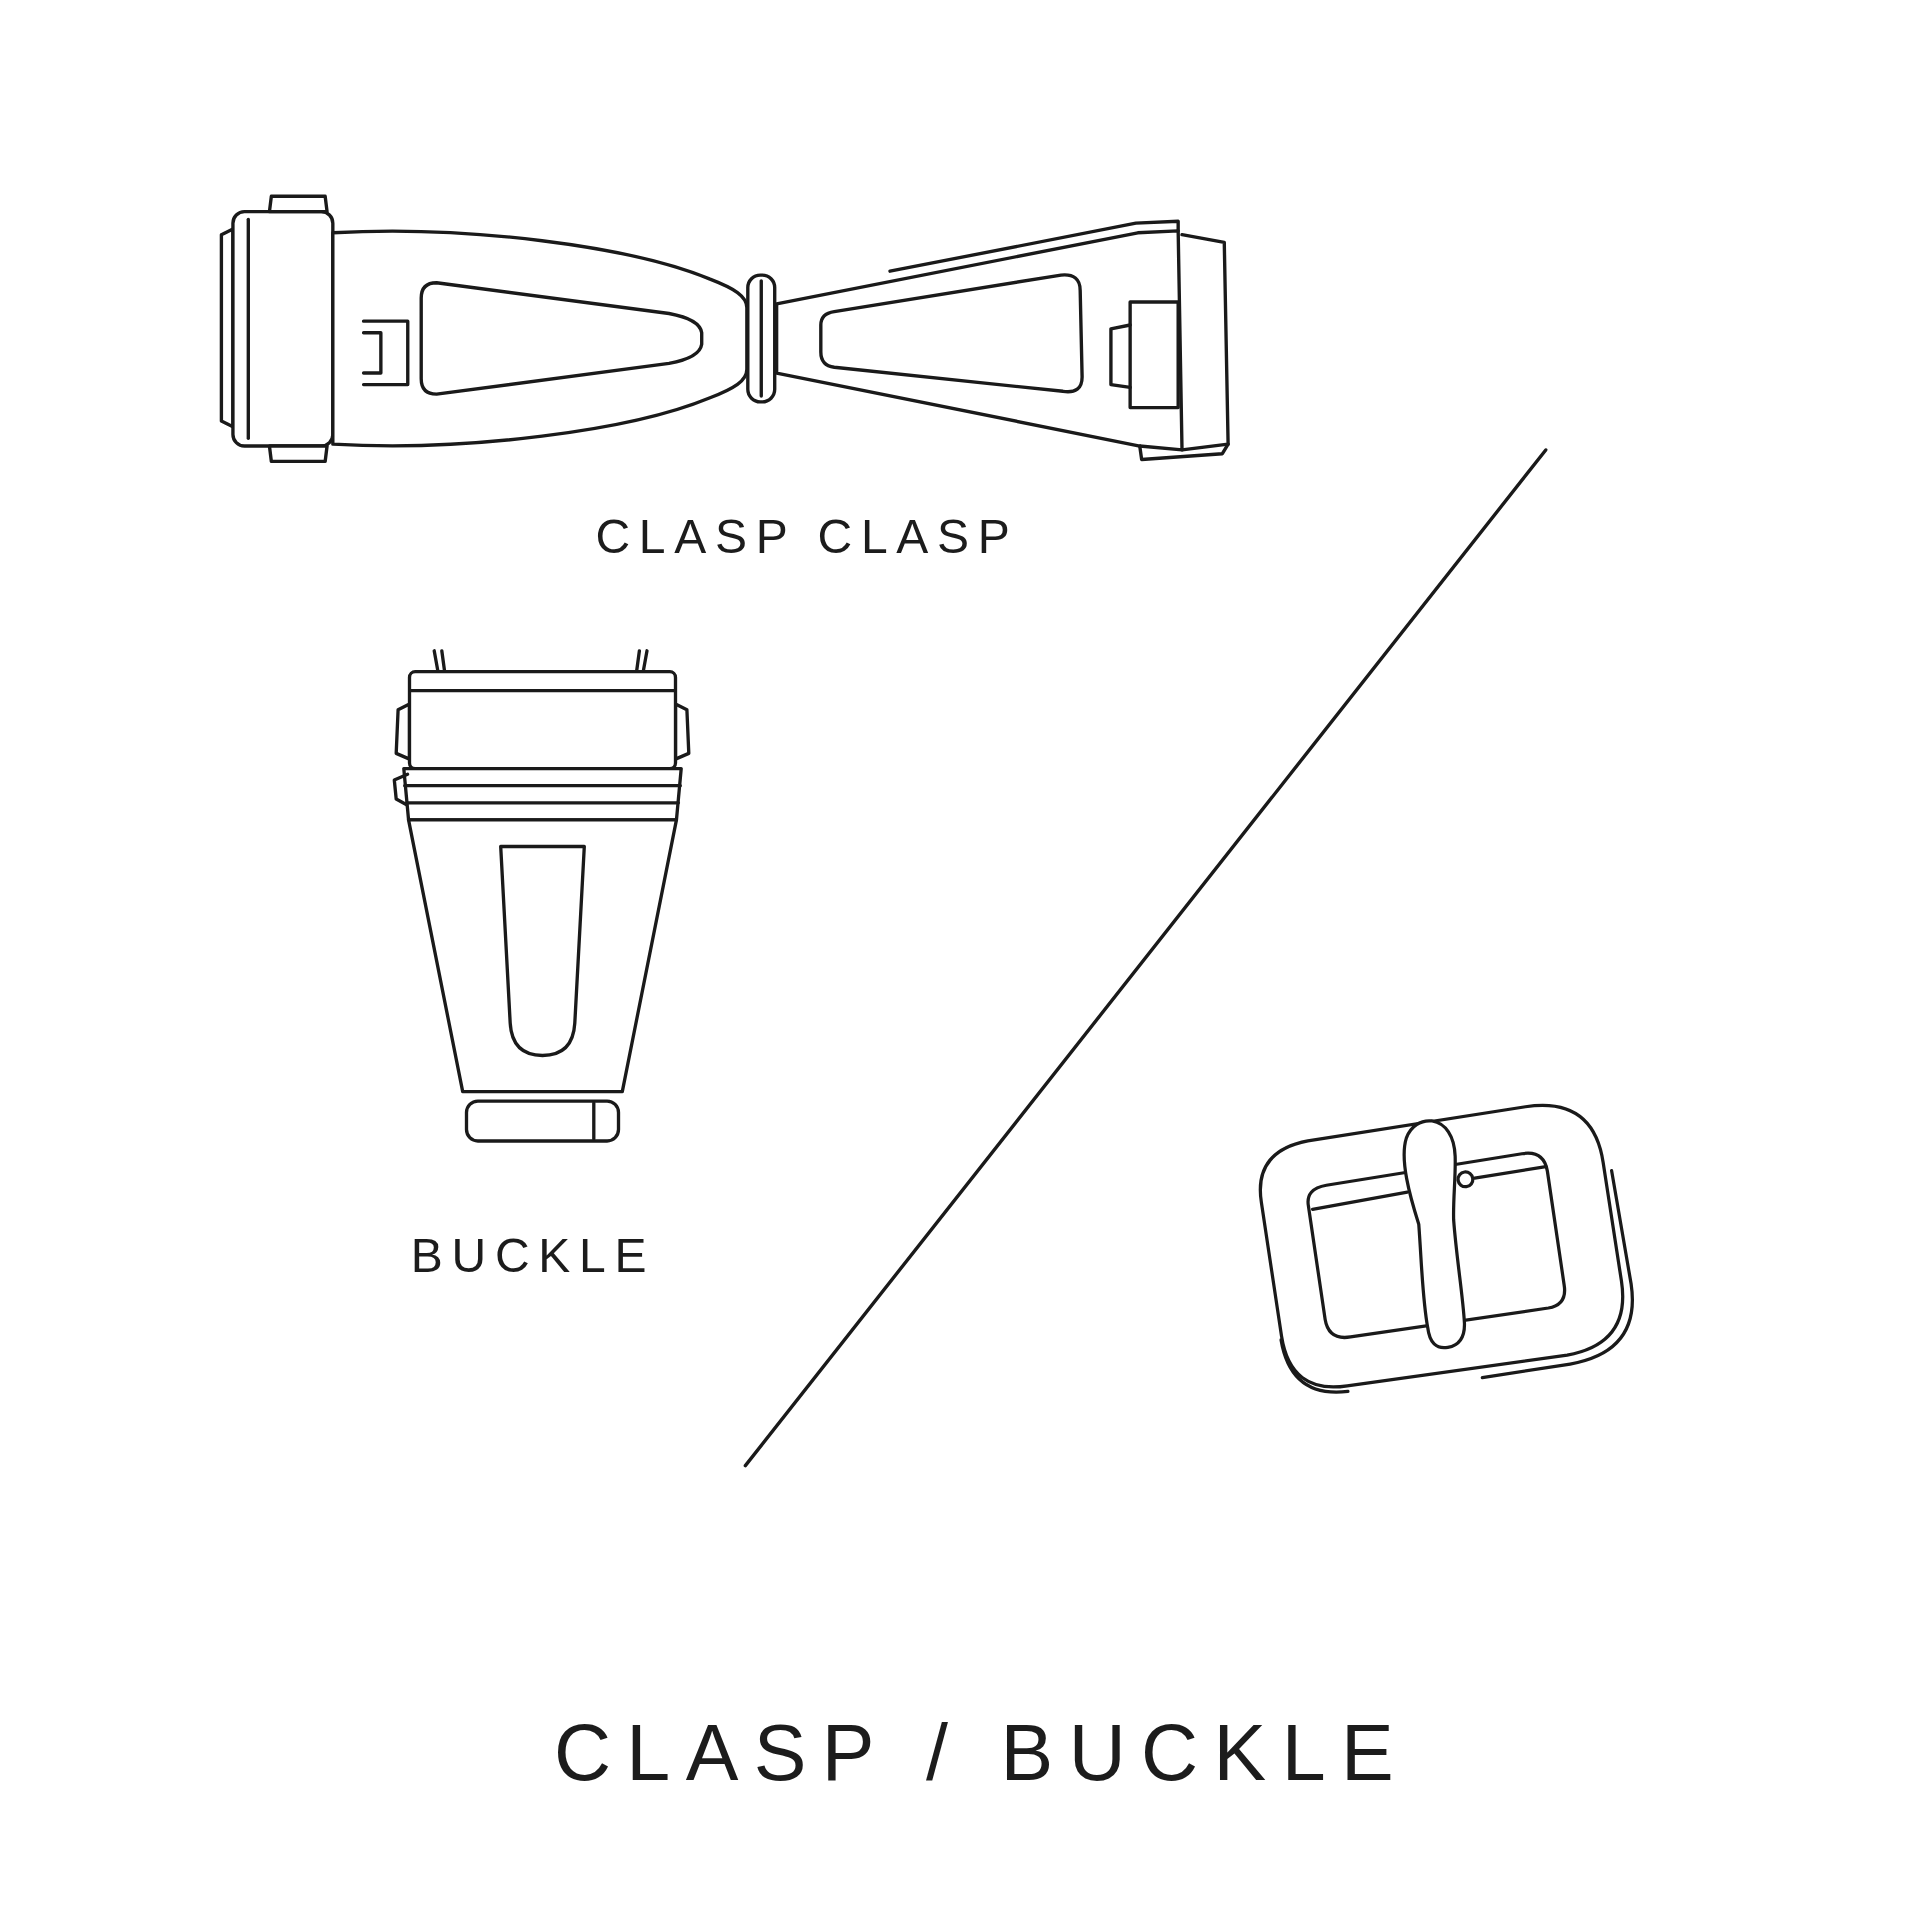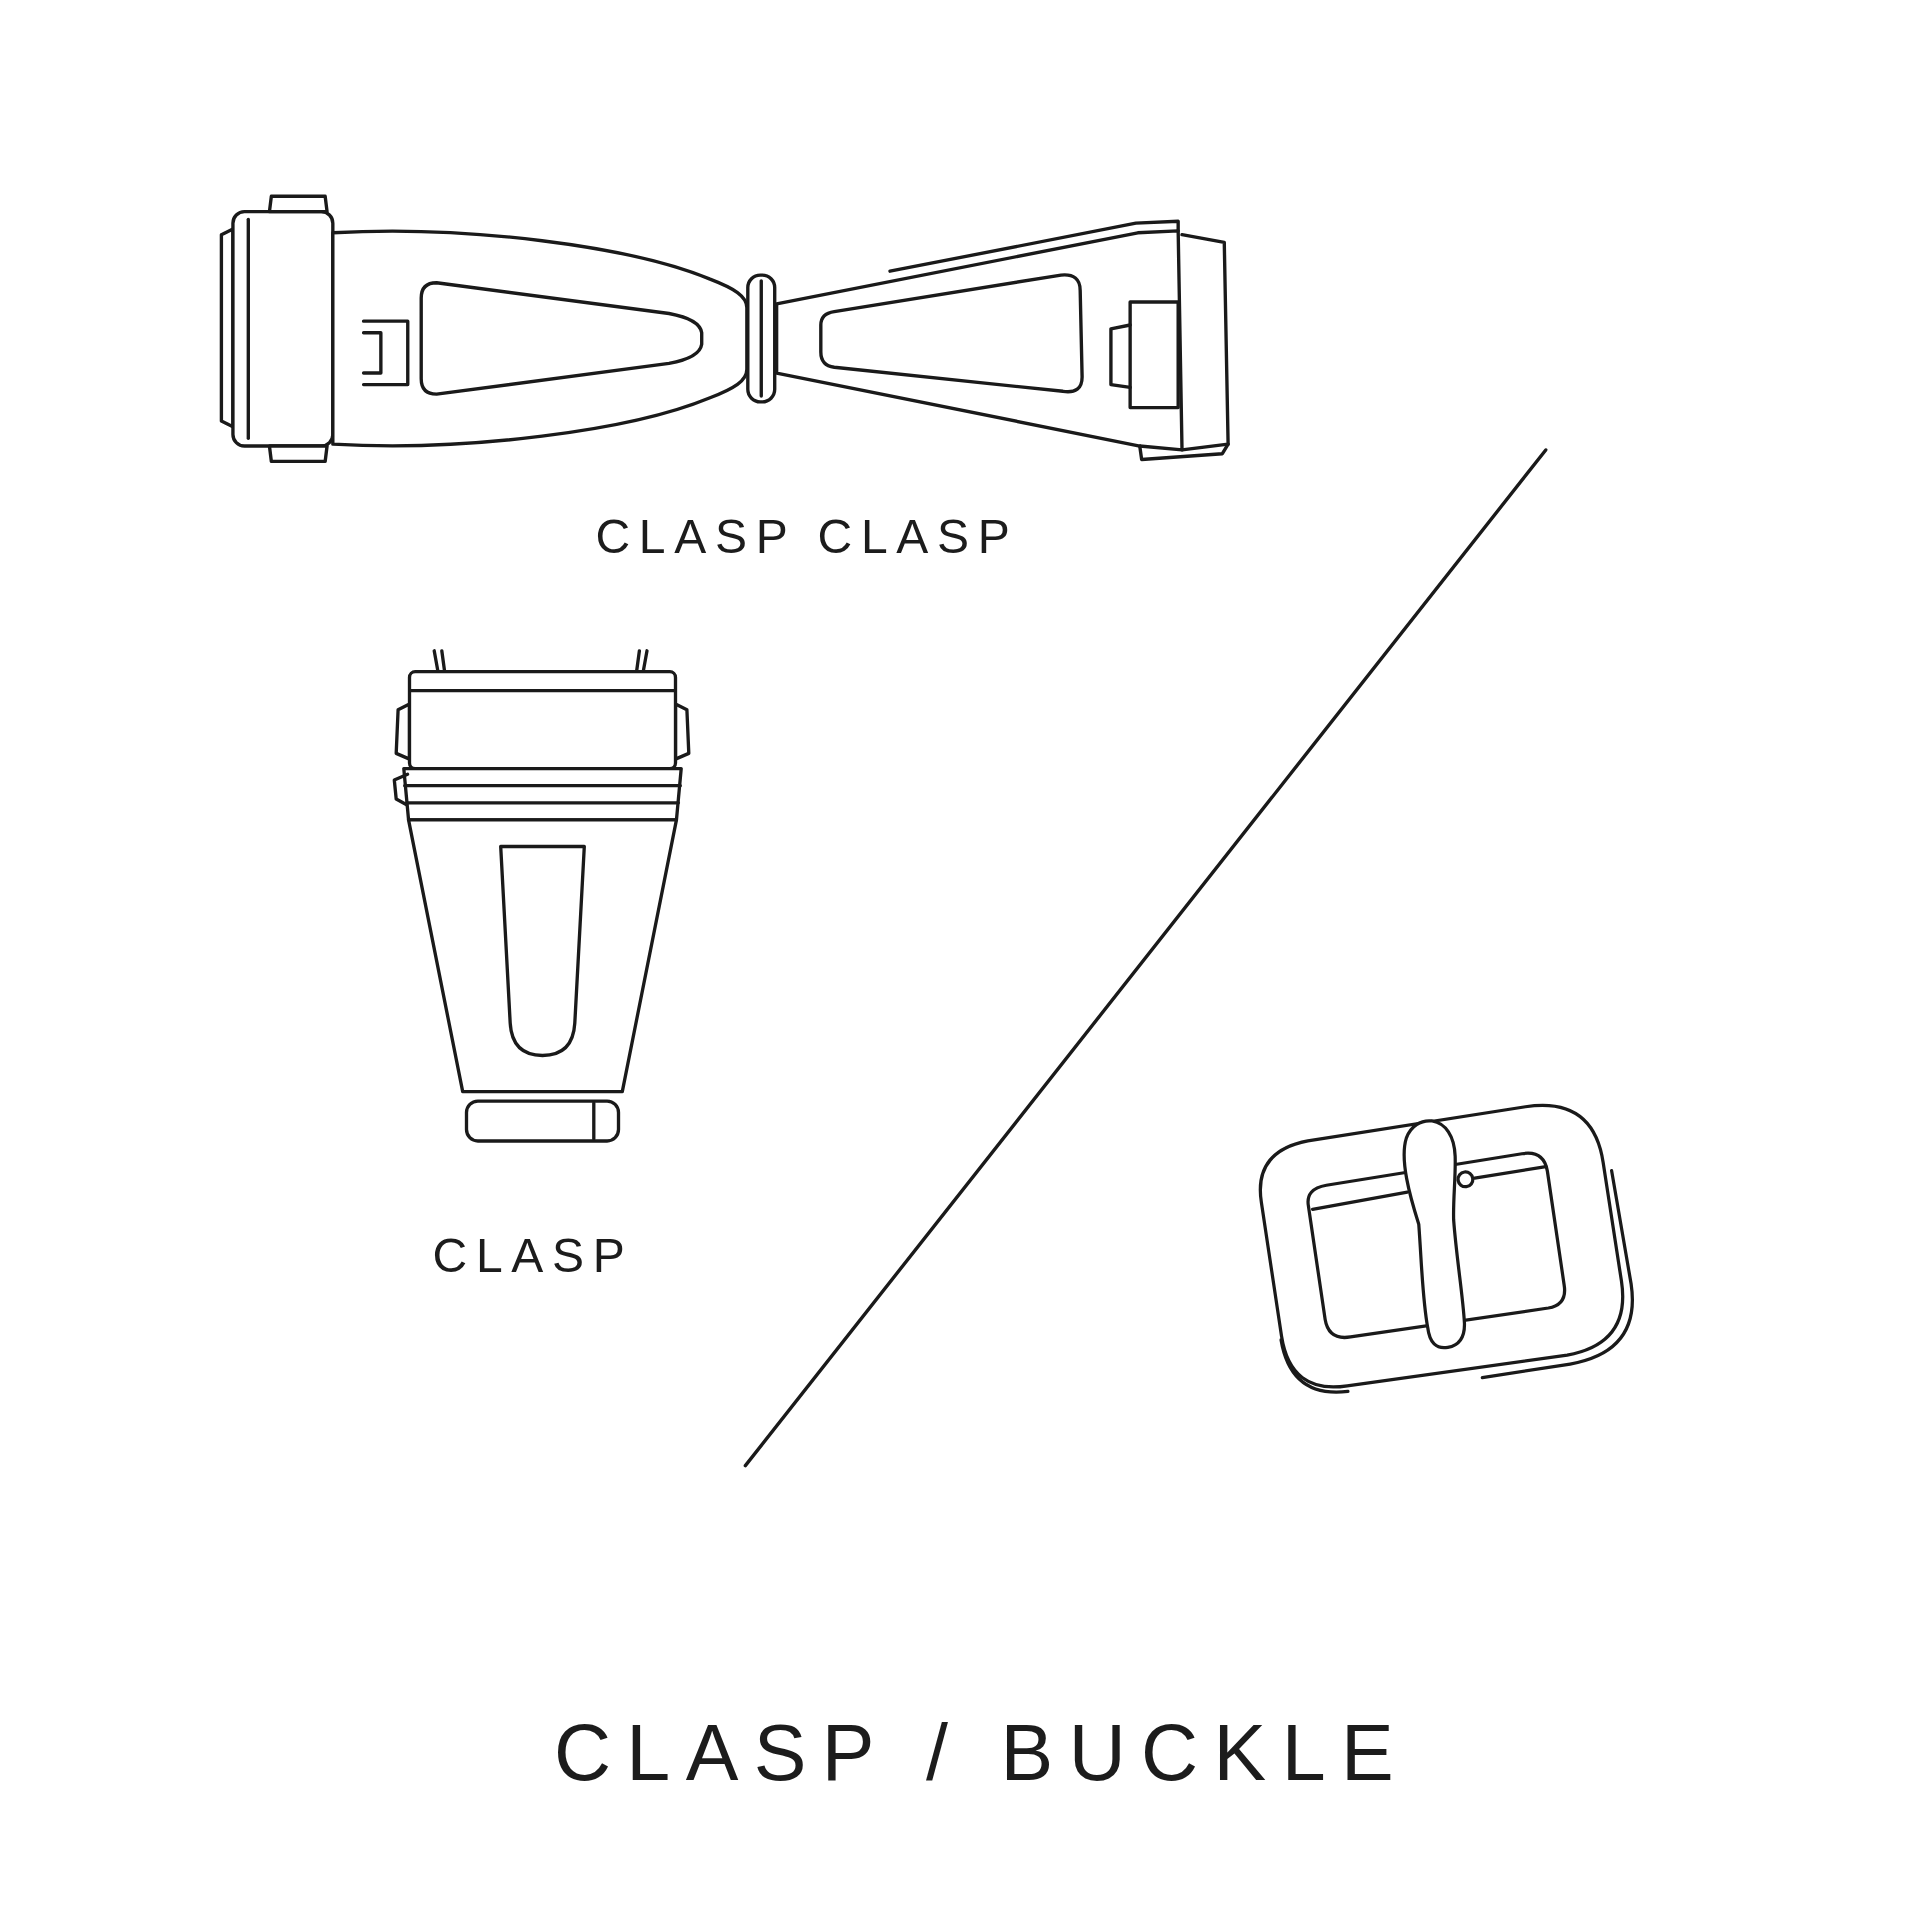--- a/index.html
+++ b/index.html
@@ -118,21 +118,21 @@
         <path d="M29 182 L311 182 L254 468 L86 468 Z"></path>
 
         <path d="M126 210 L214 210 L204 396 Q202 430 170 430 Q138 430 136 396 Z" fill="none"></path>
 
         <rect x="90" y="478" width="160" height="42" rx="12"></rect>
         <path d="M224 480 L224 518" fill="none"></path>
       </g>
     </svg>
   </div>
 
-  <div class="caption" style="left:340px; top:1228px; width:386px;">CLASP</div>
+  <div class="caption" style="left:340px; top:1228px; width:386px;">BUCKLE</div>
 
   <svg class="divider" viewBox="0 0 2000 2000">
     <line x1="1601" y1="466" x2="772" y2="1518" stroke="#1a1a1a" stroke-width="3.5" stroke-linecap="round"></line>
   </svg>
 
   <div class="fig" style="left:1234px; top:1083px; width:413px; height:333px;">
     <svg viewBox="0 0 440 360">
       <g transform="rotate(-7 220 180)" fill="#ffffff" stroke="#1a1a1a" stroke-width="3.5" stroke-linejoin="round" stroke-linecap="round">
 
         <path d="M414 118 L420 242 Q422 316 344 320 L248 323" fill="none"></path>

